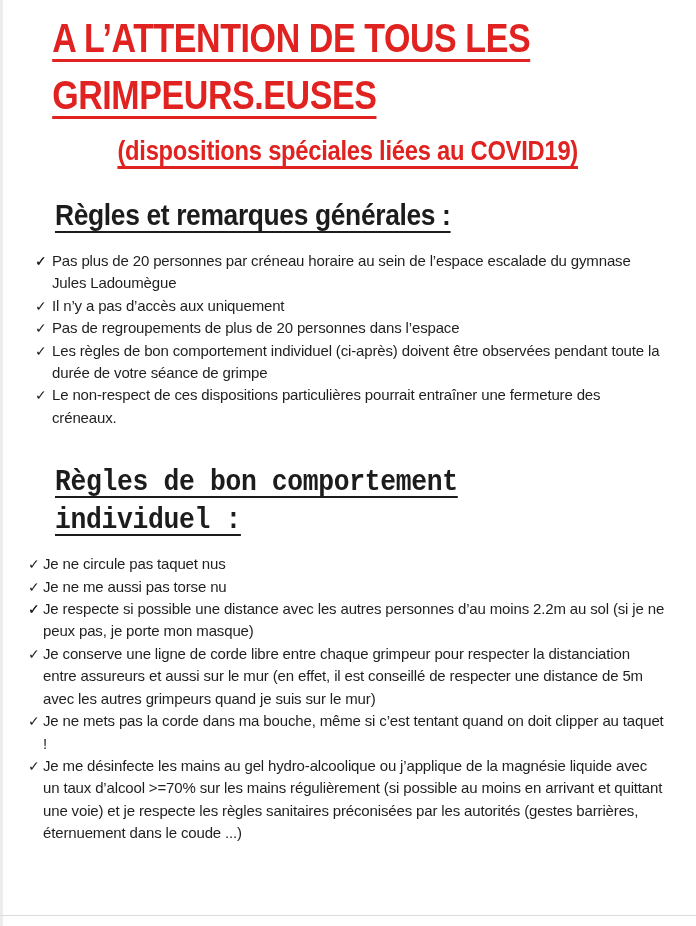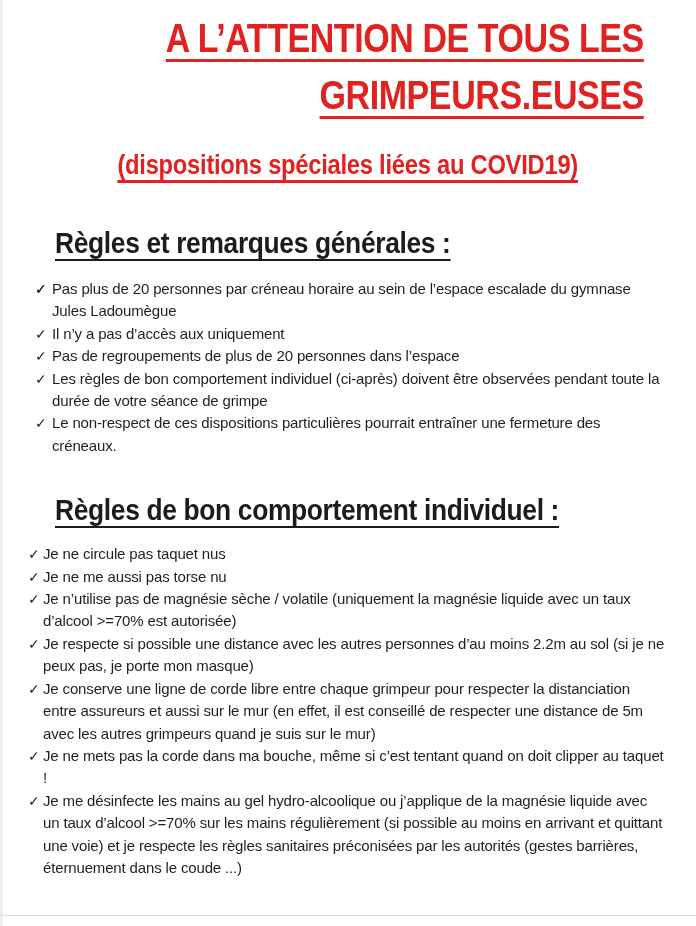--- a/index.html
+++ b/index.html
@@ -19,61 +19,61 @@
   }
   .edge-bottom {
     position: absolute; left: 0; right: 0; top: 915px; height: 1px;
     background: #dcdcdc;
   }
 
   
   .doc-title {
     margin: 0;
     padding-top: 10px;
-    text-align: right;
+    text-align: left;
     color: #e02220;
     font-size: 40px;
     line-height: 57px;
     font-weight: 700;
     letter-spacing: -0.5px;
   }
   .doc-title .t-line {
     display: block;
     transform: scaleX(0.85);
     text-decoration: underline;
     text-decoration-thickness: 3px;
     text-underline-offset: 7px;
   }
   .doc-subtitle {
-    margin-top: 24px;
+    margin-top: 10px;
     text-align: center;
     color: #e02220;
     font-size: 27px;
     line-height: 34px;
     font-weight: 700;
     letter-spacing: -0.3px;
   }
   .doc-subtitle > span {
     display: inline-block;
     transform: scaleX(0.88);
     text-decoration: underline;
     text-decoration-thickness: 2.5px;
     text-underline-offset: 6px;
   }
 
   
   h2.sec-heading {
-    margin: 42px 0 0 55px;
+    margin: 28px 0 0 55px;
     font-size: 30px;
     line-height: 38px;
     font-weight: 700;
     color: #1c1c1c;
     letter-spacing: -0.4px;
   }
-  section + section h2.sec-heading { margin-top: 34px; }
+  section + section h2.sec-heading { margin-top: 34px; font-family: Liberation Mono, monospace; }
   h2.sec-heading > span {
     display: inline-block;
     transform: scaleX(0.88);
     transform-origin: left center;
     text-decoration: underline;
     text-decoration-thickness: 2px;
     text-underline-offset: 6px;
   }
 
   
@@ -154,21 +154,20 @@
     <li>
       <span class="check">✓</span>
       <span>Je ne circule pas taquet nus</span>
     </li>
     <li>
       <span class="check">✓</span>
       <span>Je ne me aussi pas torse nu</span>
     </li>
     <li>
       <span class="check">✓</span>
-      <span>Je n’utilise pas de magnésie sèche / volatile (uniquement la magnésie liquide avec un taux d’alcool &gt;=70% est autorisée)</span>
     </li>
     <li>
       <span class="check">✓</span>
       <span>Je respecte si possible une distance avec les autres personnes d’au moins 2.2m au sol (si je ne peux pas, je porte mon masque)</span>
     </li>
     <li>
       <span class="check">✓</span>
       <span>Je conserve une ligne de corde libre entre chaque grimpeur pour respecter la distanciation entre assureurs et aussi sur le mur (en effet, il est conseillé de respecter une distance de 5m avec les autres grimpeurs quand je suis sur le mur)</span>
     </li>
     <li>

